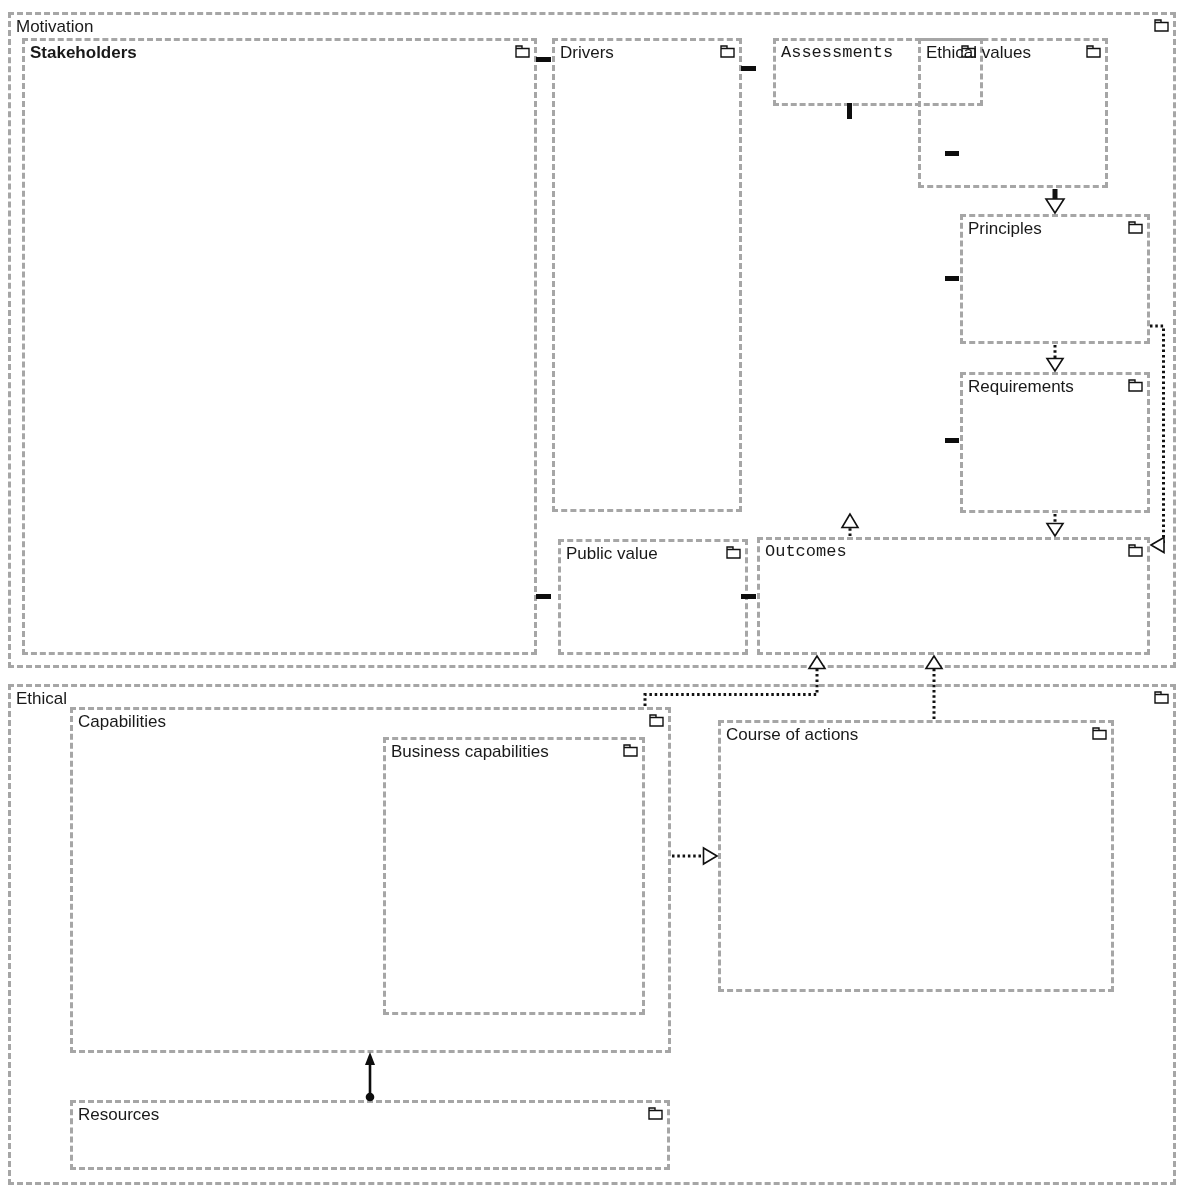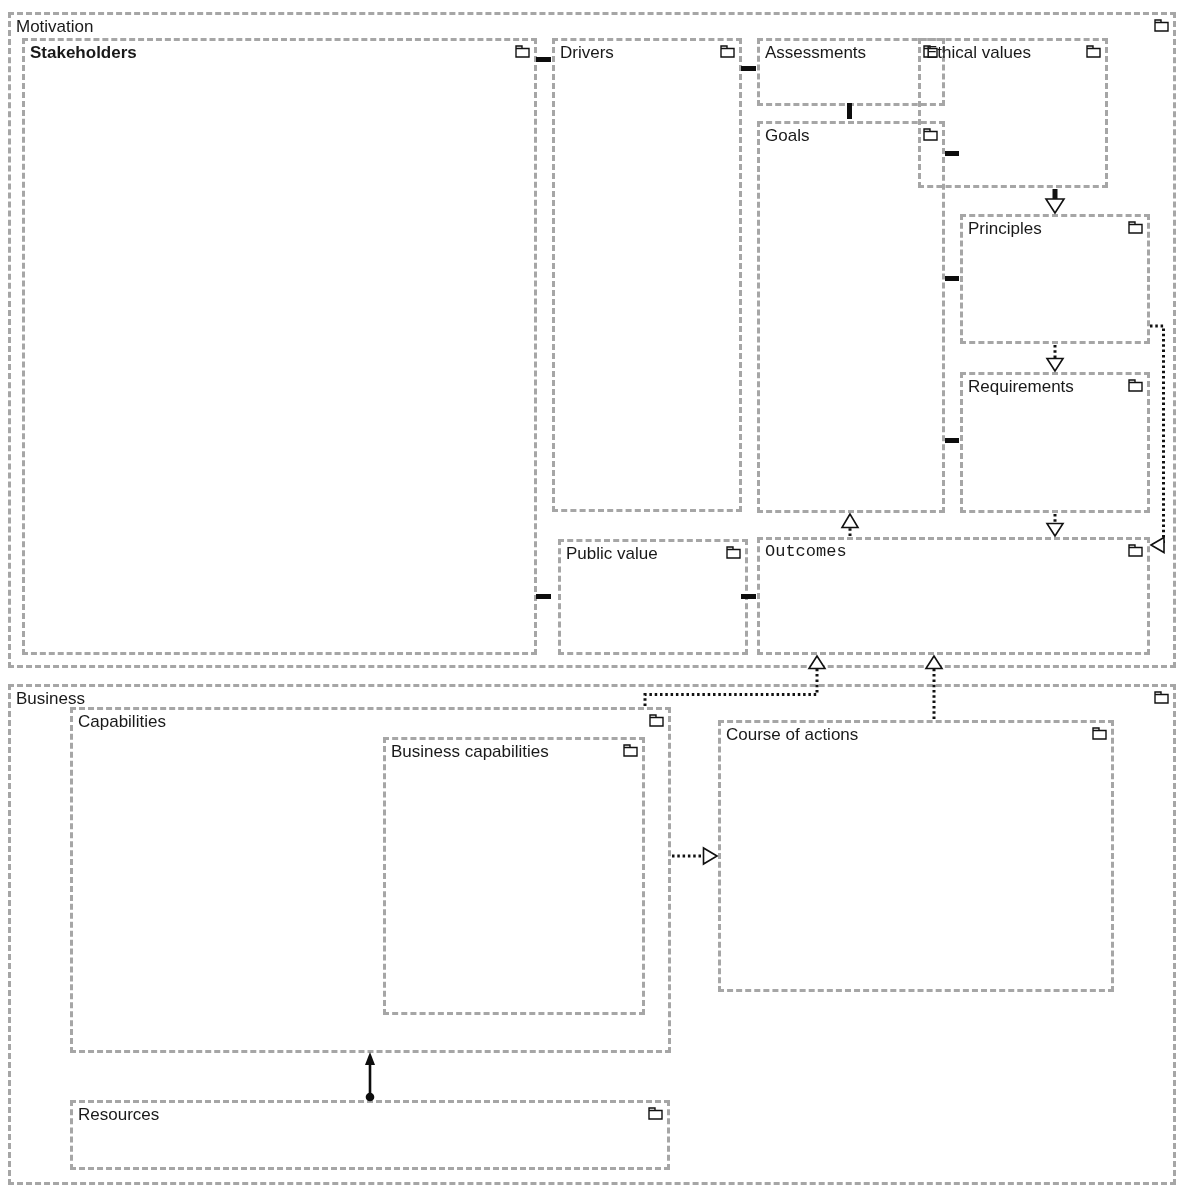--- a/index.html
+++ b/index.html
@@ -38,33 +38,27 @@
       </svg>
     </div>
 
     <div class="node" style="left:541px;top:23px;width:190px;height:474px;">
       <span class="lbl">Drivers</span>
       <svg class="folder" width="15" height="13" viewBox="0 0 15 13">
         <path d="M1 3.5 H14 V12 H1 Z M1 3.5 V1 H7 V3.5" fill="none" stroke="#111" stroke-width="1.4"></path>
       </svg>
     </div>
 
-    <div class="node" style="left:746px;top:23px;width:188px;height:68px;">
+    <div class="node" style="left:762px;top:23px;width:210px;height:68px;font-family:Liberation Mono, monospace;">
       <span class="lbl">Assessments</span>
       <svg class="folder" width="15" height="13" viewBox="0 0 15 13">
         <path d="M1 3.5 H14 V12 H1 Z M1 3.5 V1 H7 V3.5" fill="none" stroke="#111" stroke-width="1.4"></path>
       </svg>
     </div>
 
-    <div class="node" style="left:746px;top:106px;width:188px;height:392px;">
-      <span class="lbl">Goals</span>
-      <svg class="folder" width="15" height="13" viewBox="0 0 15 13">
-        <path d="M1 3.5 H14 V12 H1 Z M1 3.5 V1 H7 V3.5" fill="none" stroke="#111" stroke-width="1.4"></path>
-      </svg>
-    </div>
 
     <div class="node" style="left:907px;top:23px;width:190px;height:150px;">
       <span class="lbl">Ethical values</span>
       <svg class="folder" width="15" height="13" viewBox="0 0 15 13">
         <path d="M1 3.5 H14 V12 H1 Z M1 3.5 V1 H7 V3.5" fill="none" stroke="#111" stroke-width="1.4"></path>
       </svg>
     </div>
 
     <div class="node" style="left:949px;top:199px;width:190px;height:130px;">
       <span class="lbl">Principles</span>
@@ -89,21 +83,21 @@
 
     <div class="node" style="left:746px;top:522px;width:393px;height:118px;font-family:Liberation Mono, monospace;">
       <span class="lbl">Outcomes</span>
       <svg class="folder" width="15" height="13" viewBox="0 0 15 13">
         <path d="M1 3.5 H14 V12 H1 Z M1 3.5 V1 H7 V3.5" fill="none" stroke="#111" stroke-width="1.4"></path>
       </svg>
     </div>
   </div>
 
   <div class="group" style="left:8px;top:684px;width:1168px;height:501px;">
-    <span class="lbl">Business</span>
+    <span class="lbl">Ethical</span>
     <svg class="folder" width="15" height="13" viewBox="0 0 15 13">
       <path d="M1 3.5 H14 V12 H1 Z M1 3.5 V1 H7 V3.5" fill="none" stroke="#111" stroke-width="1.4"></path>
     </svg>
 
     <div class="node" style="left:59px;top:20px;width:601px;height:346px;">
       <span class="lbl">Capabilities</span>
       <svg class="folder" width="15" height="13" viewBox="0 0 15 13">
         <path d="M1 3.5 H14 V12 H1 Z M1 3.5 V1 H7 V3.5" fill="none" stroke="#111" stroke-width="1.4"></path>
       </svg>
 

